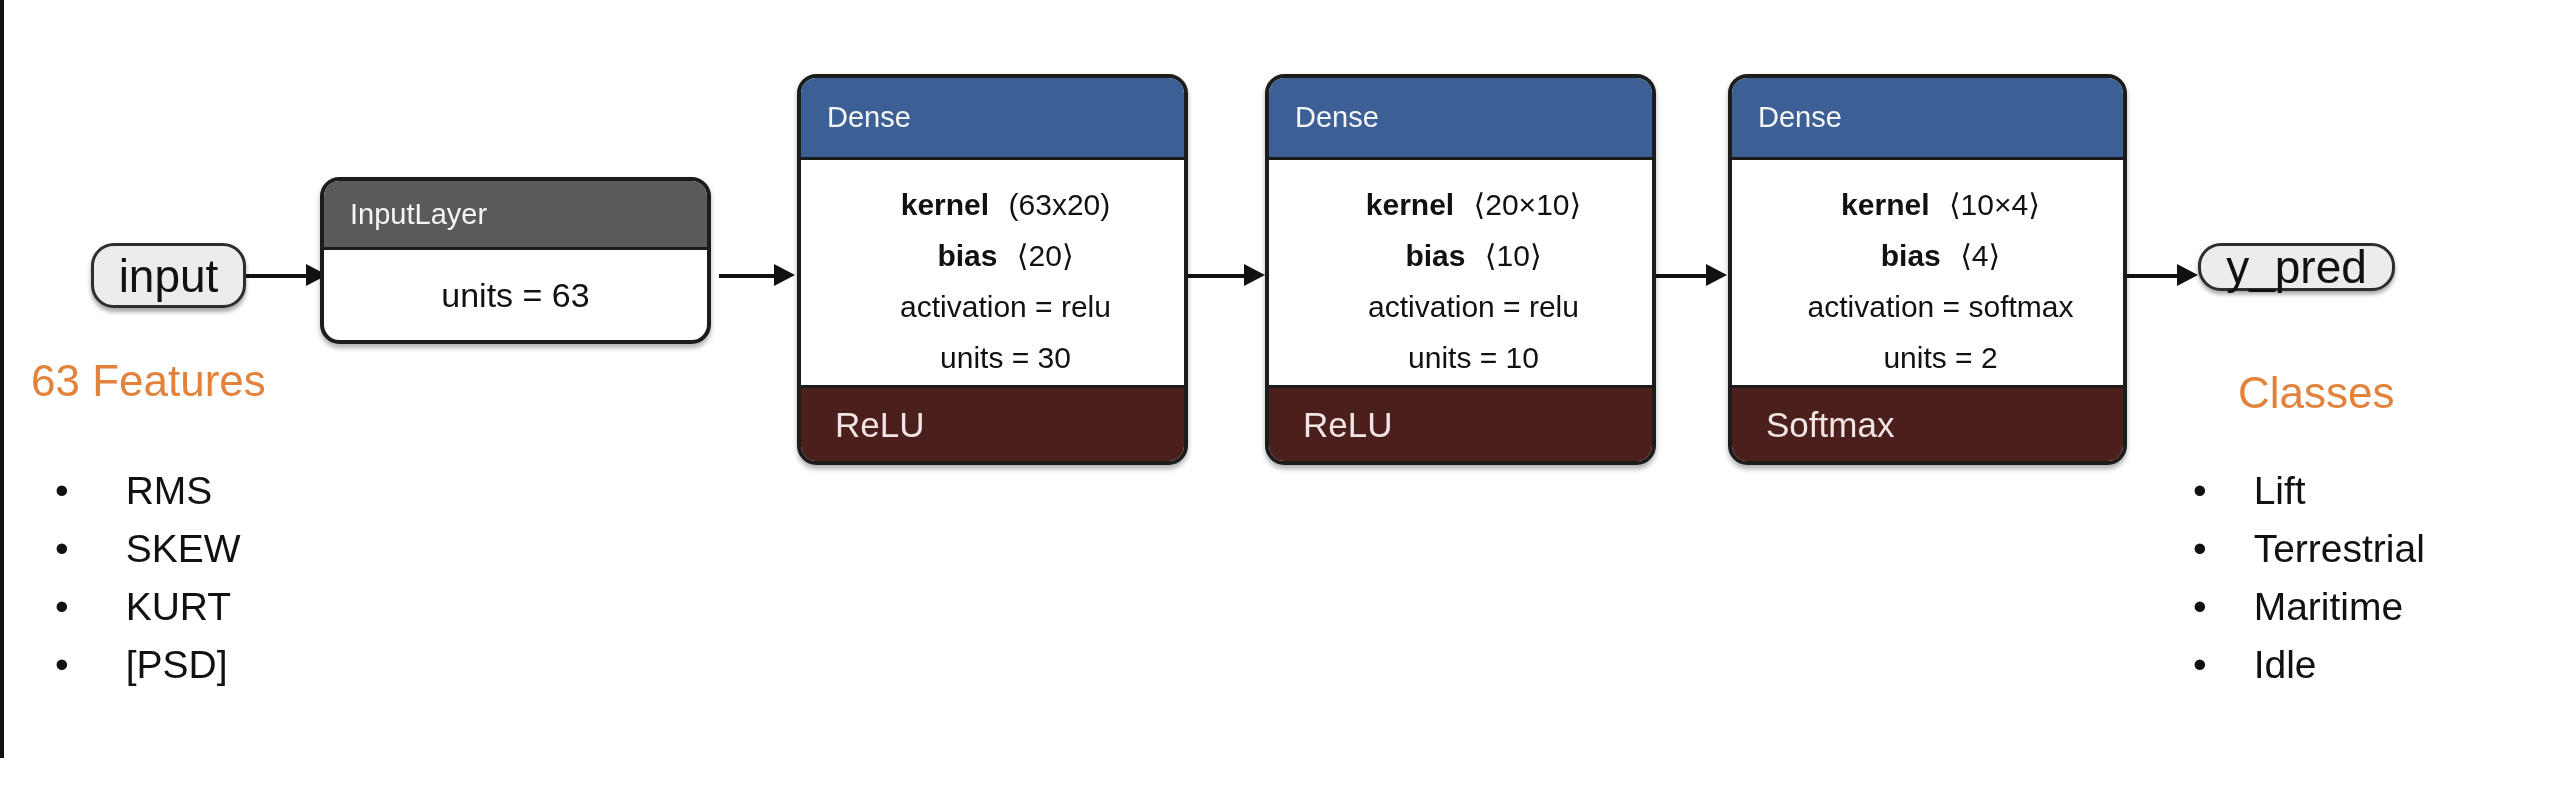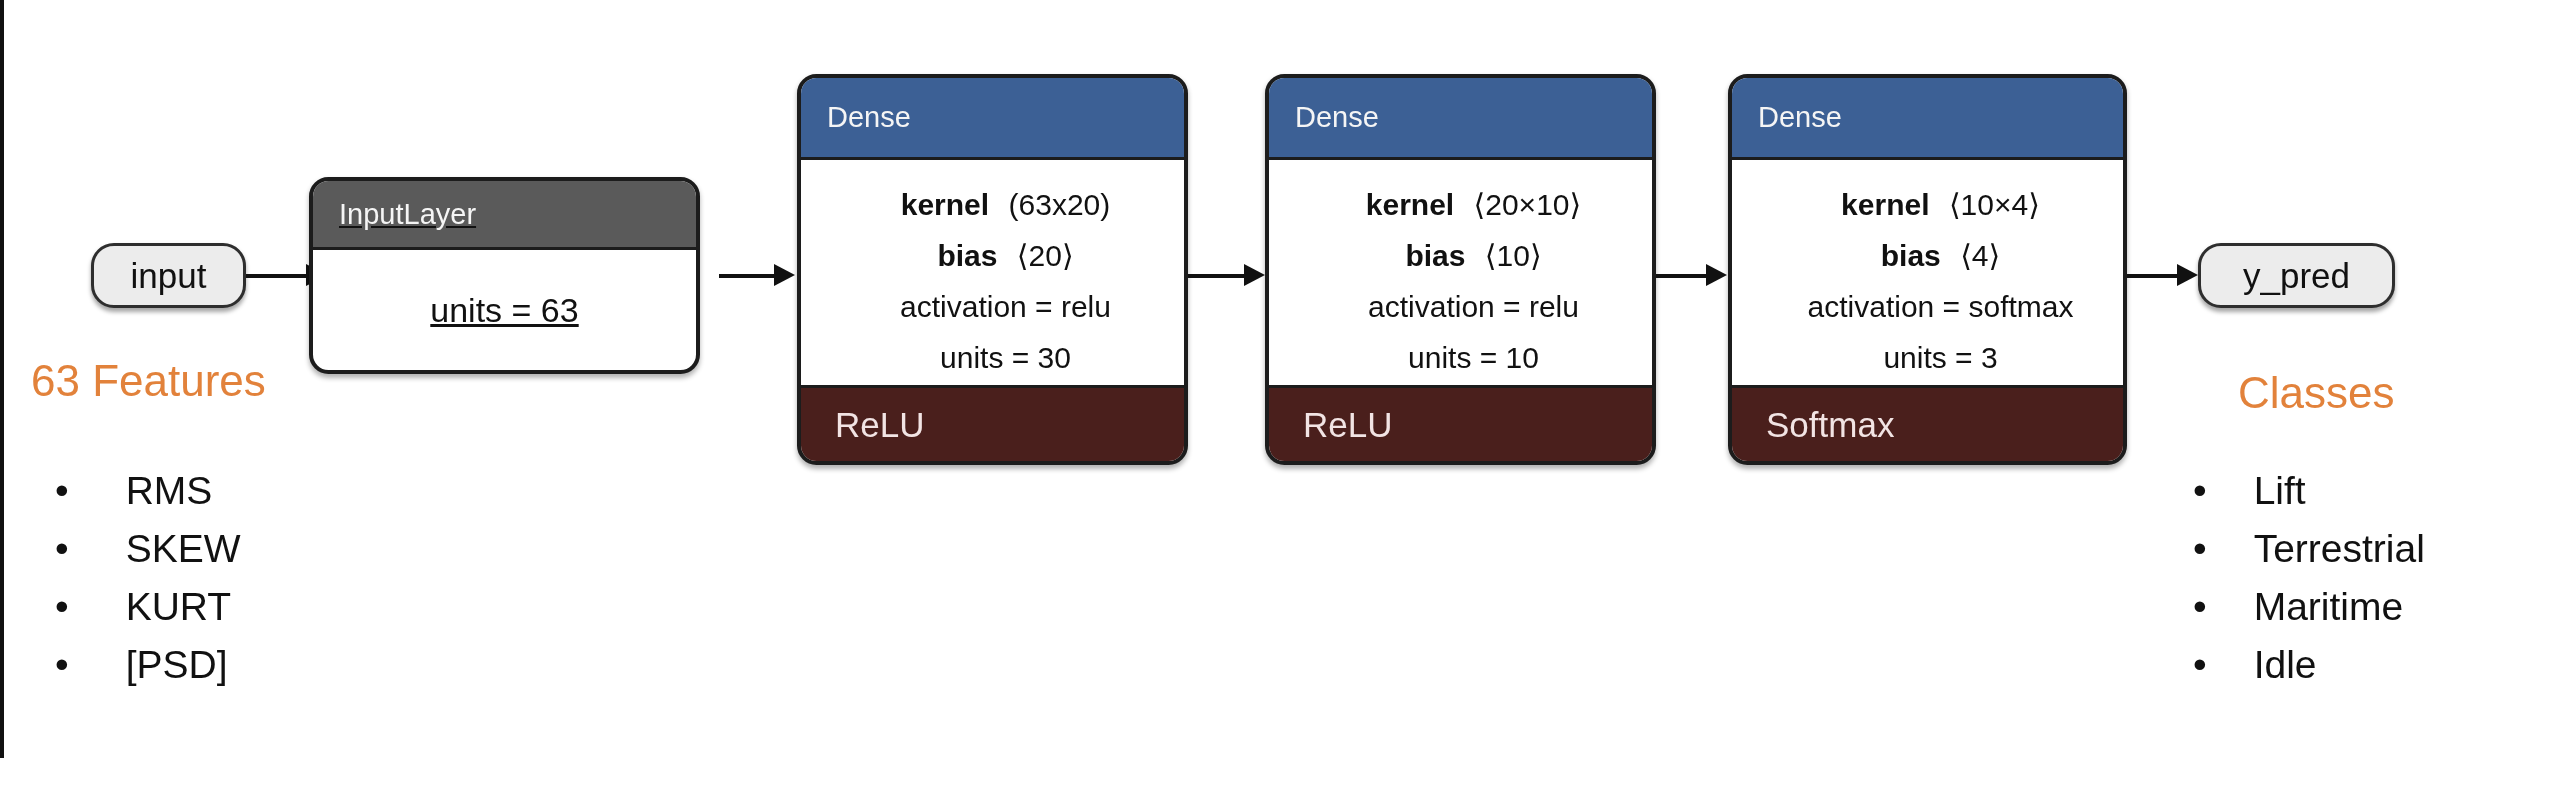--- a/index.html
+++ b/index.html
@@ -10,21 +10,21 @@
   .abs { position:absolute; }
 
   
   .edge-line { left:0; top:0; width:3.9px; height:758px; background:#111; }
 
   
   .pill {
     background:#ececec; border:3.9px solid #2e2e2e; border-radius:23px;
     box-shadow:0 3.2px 4.5px rgba(0,0,0,0.35);
     display:flex; align-items:center; justify-content:center;
-    font-size:35px; color:#111; box-sizing:border-box;
+    font-size:46px; color:#111; box-sizing:border-box;
   }
 
   
   .layer-box {
     border:4.5px solid #1c1c1c; border-radius:19.4px; background:#ffffff;
     box-shadow:0 3.9px 5.8px rgba(0,0,0,0.30);
     box-sizing:border-box; overflow:hidden;
     display:flex; flex-direction:column;
   }
   .layer-header {
@@ -66,21 +66,21 @@
 <body>
 
 <div class="abs edge-line"></div>
 
 <div class="abs pill" style="left:91px; top:243px; width:155px; height:65px;">
   <span>input</span>
 </div>
 
 <div class="abs connector" style="left:246px; top:274px; width:62px;"></div>
 
-<div class="abs layer-box" style="left:309px; top:177px; width:391px; height:197px;text-decoration:underline;">
+<div class="abs layer-box" style="left:320px; top:177px; width:391px; height:167px;">
   <div class="layer-header" style="height:69px;">
     <span>InputLayer</span>
   </div>
   <div class="centered-body">
     <span>units = 63</span>
   </div>
 </div>
 
 <div class="abs connector" style="left:719px; top:274px; width:57px;"></div>
 
@@ -131,30 +131,30 @@
     <span>Dense</span>
   </div>
   <div class="layer-body">
     <div class="body-row">
       <span class="b">kernel</span><span>⟨10×4⟩</span>
     </div>
     <div class="body-row">
       <span class="b">bias</span><span>⟨4⟩</span>
     </div>
     <div class="body-row">activation = softmax</div>
-    <div class="body-row">units = 3</div>
+    <div class="body-row">units = 2</div>
   </div>
   <div class="layer-footer" style="height:76px;">
     <span>Softmax</span>
   </div>
 </div>
 
 <div class="abs connector" style="left:2127px; top:274px; width:52px;"></div>
 
-<div class="abs pill" style="left:2198px; top:243px; width:197px; height:65px;">
+<div class="abs pill" style="left:2198px; top:243px; width:197px; height:48px;">
   <span>y_pred</span>
 </div>
 
 <div class="abs accent-heading" style="left:31px; top:356px;">63 Features</div>
 
 <div class="abs bullet-list features" style="left:55px; top:462px;">
   <div class="bullet-item">
     <span class="dot">•</span>
     <span>RMS</span>
   </div>

